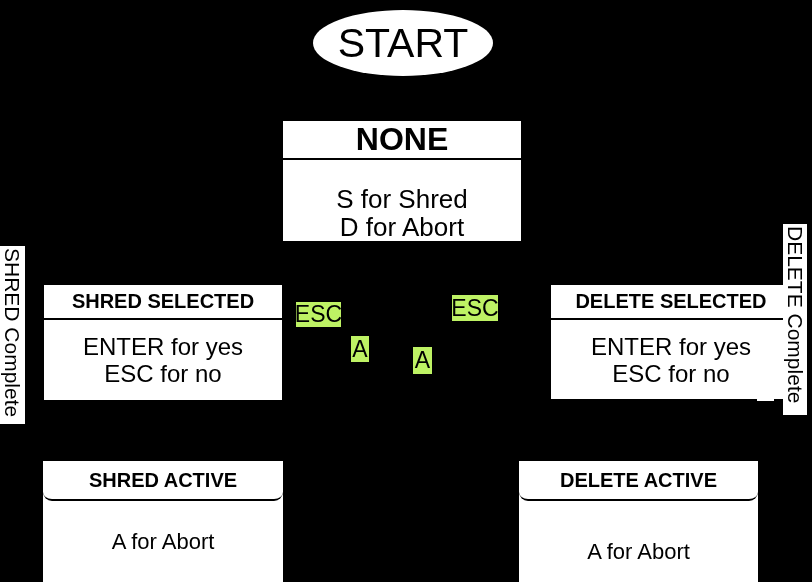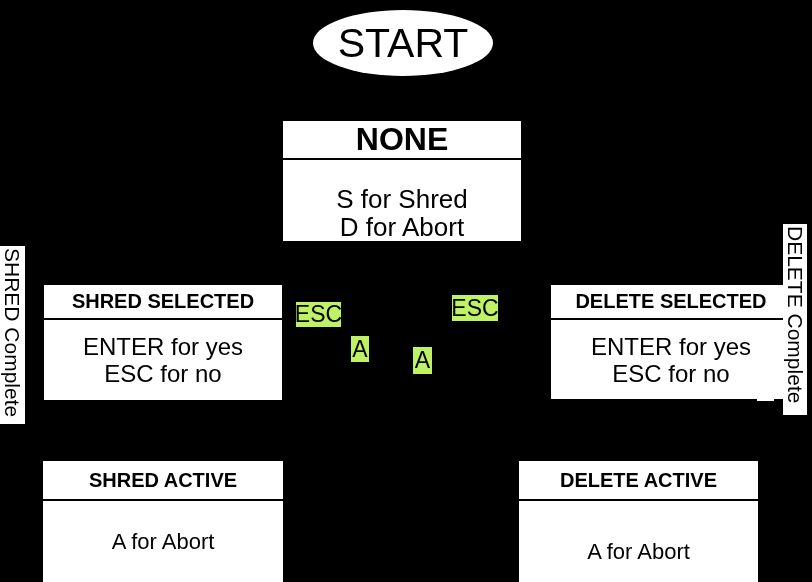--- a/index.html
+++ b/index.html
@@ -27,21 +27,21 @@
   }
   
   .n-none{left:283px;top:121px;width:238px;height:120px;gap:24px;}
   .n-none .title{height:37px;font-size:32px;}
   .n-none .body{line-height:28px;font-size:26px;}
   .n-shred-sel{left:44px;top:285px;width:238px;height:115px;}
   .n-shred-sel .title,.n-del-sel .title{height:33px;}
   .n-shred-sel .body,.n-del-sel .body{font-size:24px;}
   .n-del-sel{left:519px;top:285px;width:240px;height:114px;margin-left:32px;}
   .n-shred-act{left:43px;top:461px;width:240px;height:121px;}
-  .n-shred-act .title,.n-del-act .title{height:38px;}
+  .n-shred-act .title,.n-del-act .title{height:38px;border-radius:9px;}
   .n-del-act{left:519px;top:461px;width:239px;height:121px;gap:20px;}
   
   .vlabel{
     position:absolute;background:#ffffff;color:#000000;
     writing-mode:vertical-rl;font-size:21px;line-height:25px;
     white-space:nowrap;padding-top:2px;box-sizing:border-box;
   }
   .v-left{left:0;top:246px;width:25px;height:178px;}
   .v-right{left:783px;top:224px;width:24px;height:191px;line-height:24px;}
   

